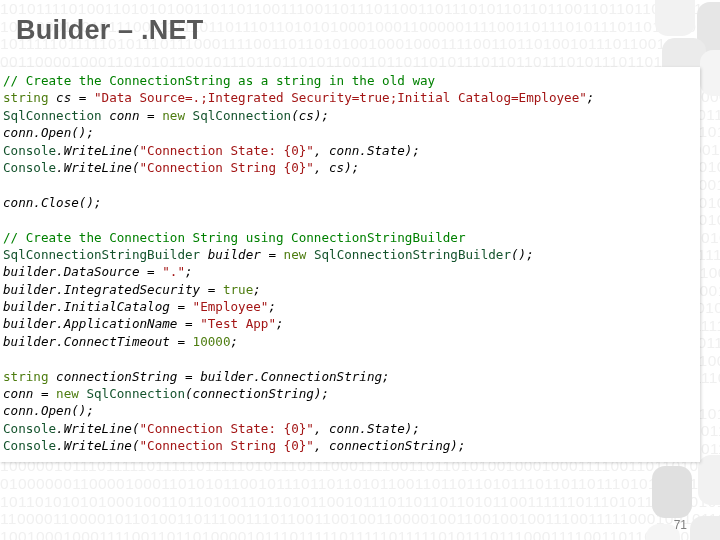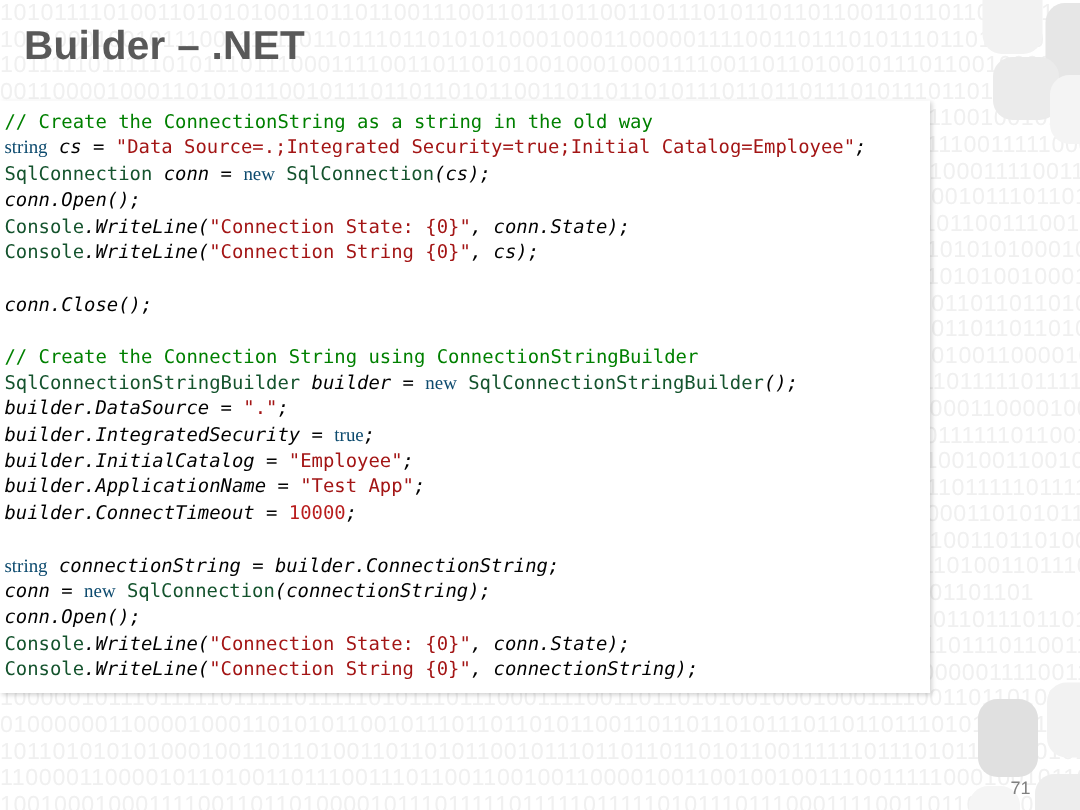--- a/index.html
+++ b/index.html
@@ -70,44 +70,44 @@
     color: #595959;
     letter-spacing: 0.2px;
     white-space: nowrap;
   }
 
   
   #code-panel {
     position: absolute;
     left: 0px;
     top: 67px;
-    width: 620px;
+    width: 700px;
     height: 395px;
     background: #ffffff;
     box-shadow: 1px 1px 3px rgba(0,0,0,0.18);
     z-index: 5;
     overflow: hidden;
   }
   #code-block {
     position: absolute;
     left: 3px;
     top: 5px;
     font-family: "DejaVu Sans Mono", "Liberation Mono", monospace;
     font-size: 12.6px;
     line-height: 17.4px;
     white-space: pre;
     color: #000000;
     letter-spacing: 0px;
   }
   .ln { height: 17.4px; white-space: pre; }
   .cmt  { color: #008000; }
-  .kw   { color: #0c4a6e; font-family: Liberation Serif, serif; }
+  .kw   { color: #4d7c0f; }
   .typ  { color: #14532d; }
   .str  { color: #a31515; }
-  .num  { color: #b91c1c; margin-top: 20px; }
+  .num  { color: #4d7c0f; margin-top: 20px; }
   .pln  { color: #000000; font-style: italic; }
 
   
   #slide-number {
     position: absolute;
     right: 33px;
     bottom: 8px;
     z-index: 6;
     font-family: "Liberation Sans", sans-serif;
     font-size: 12px;

